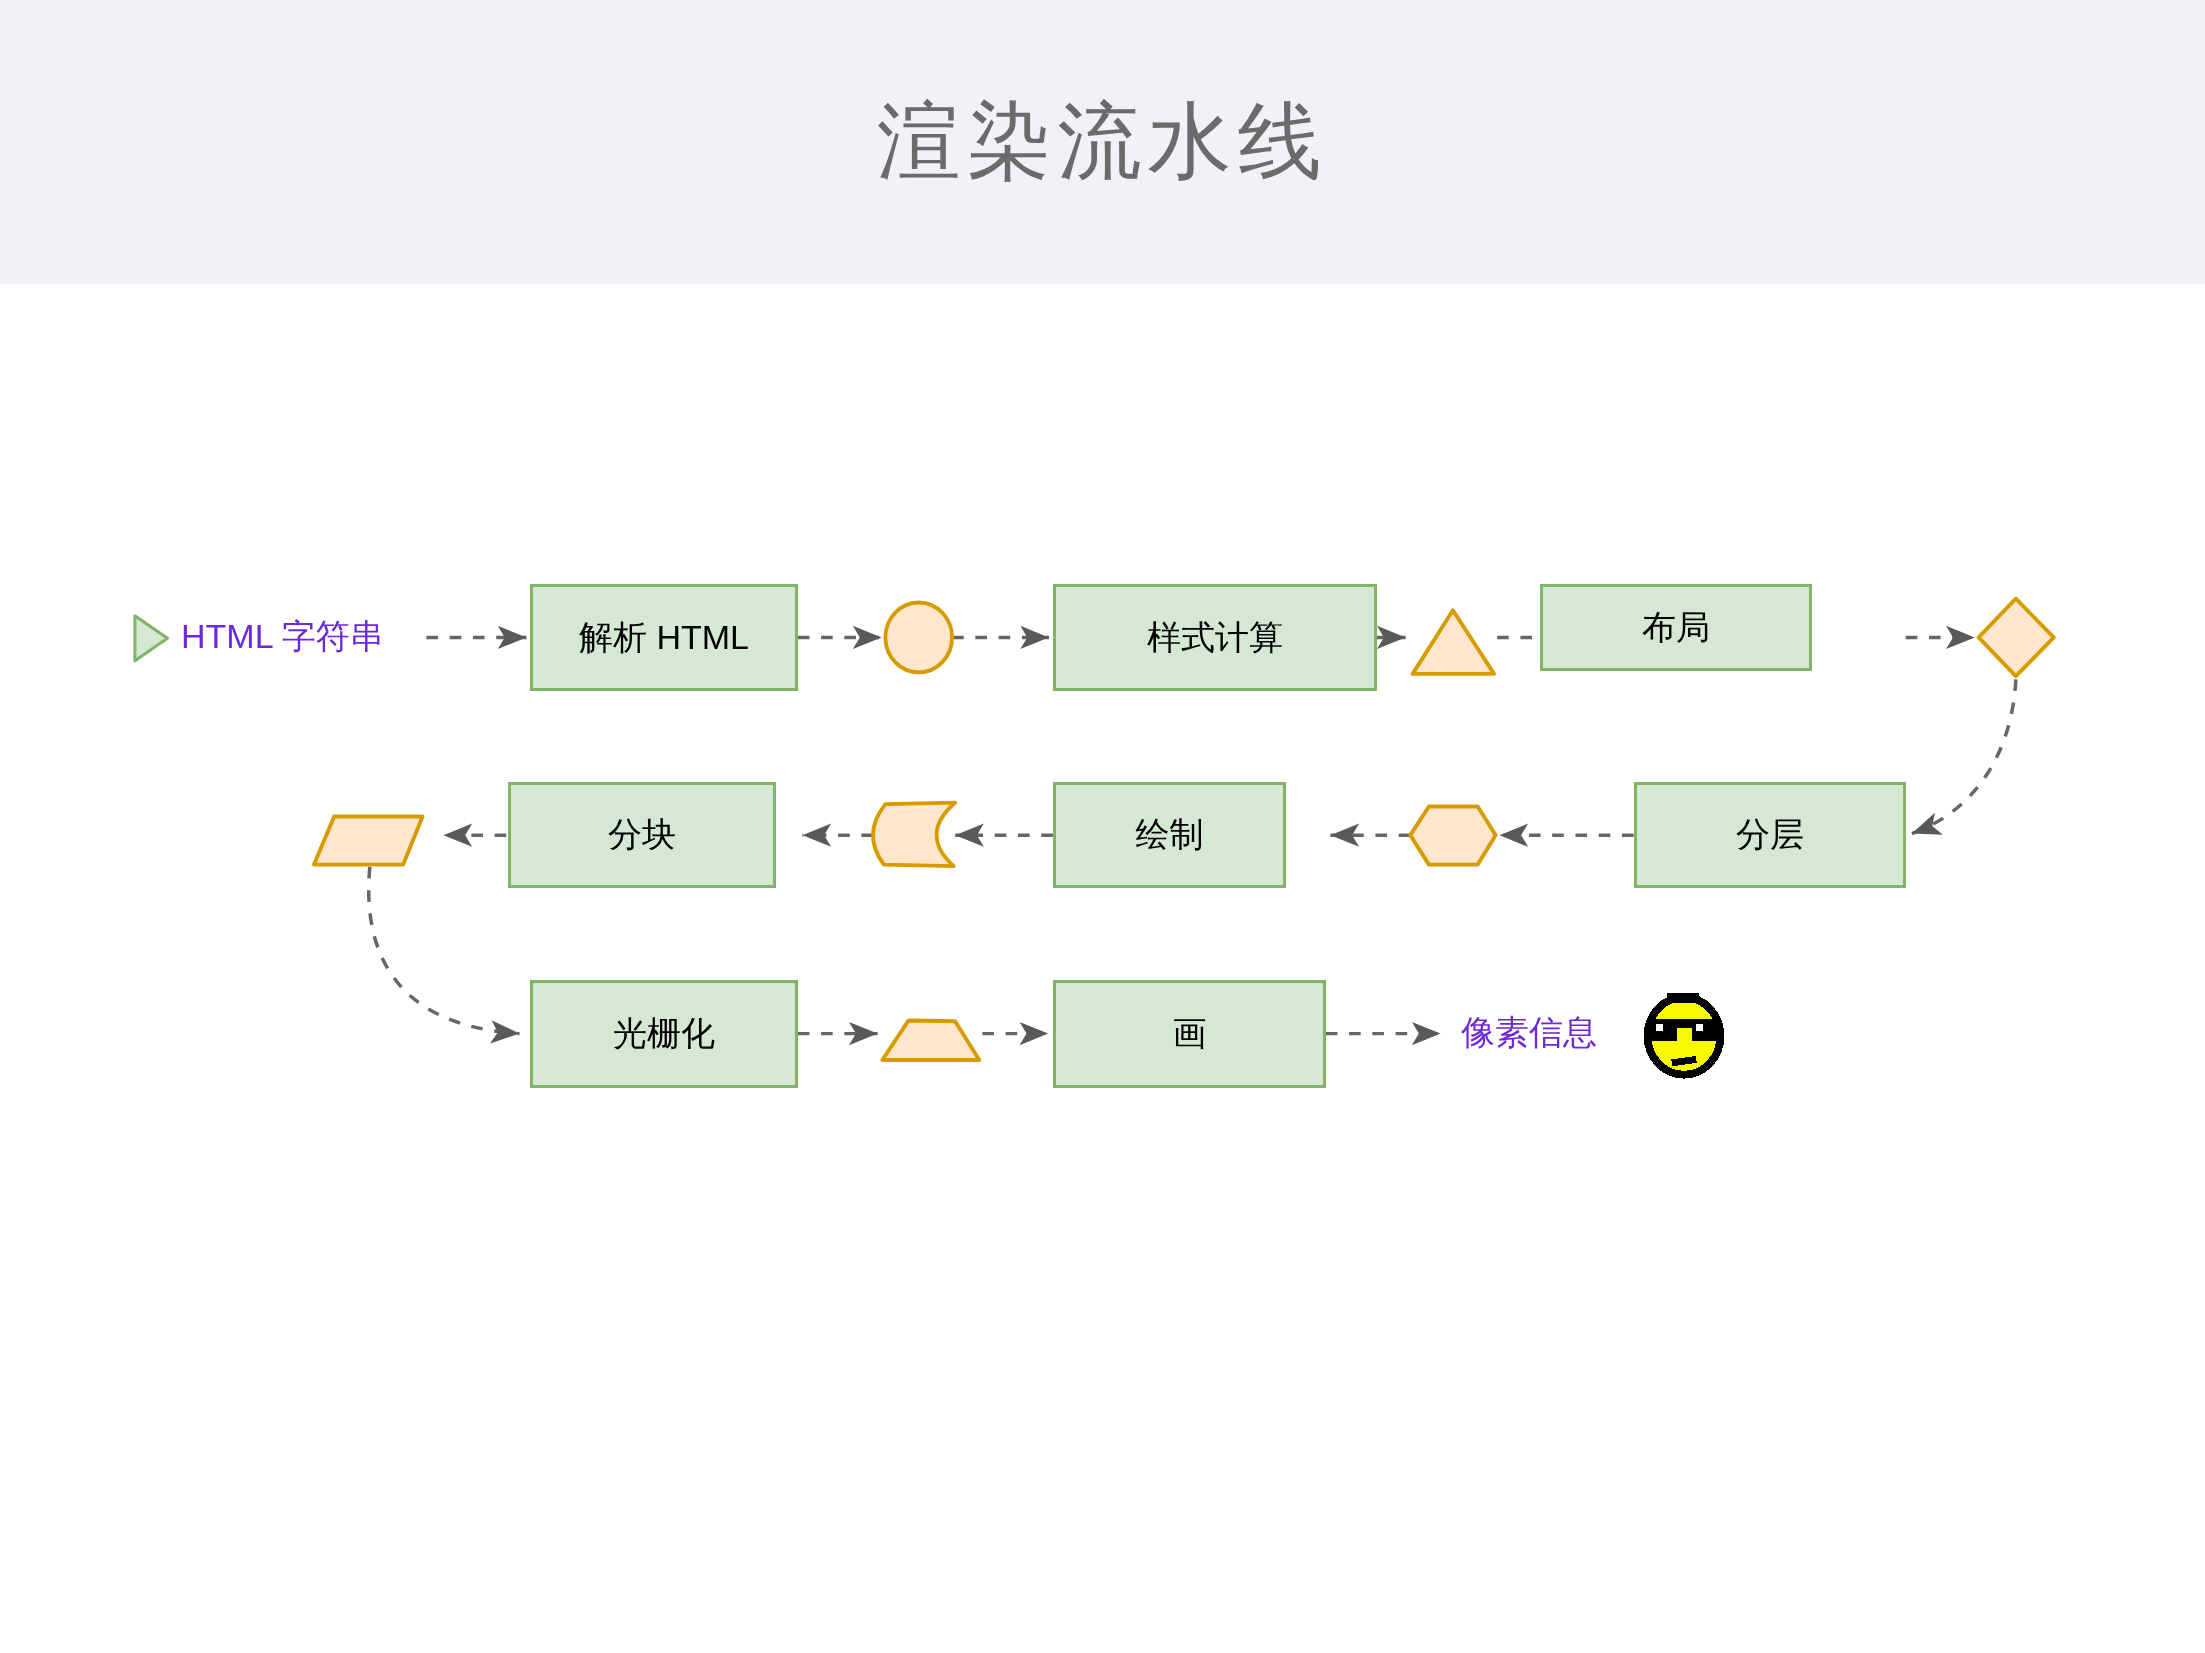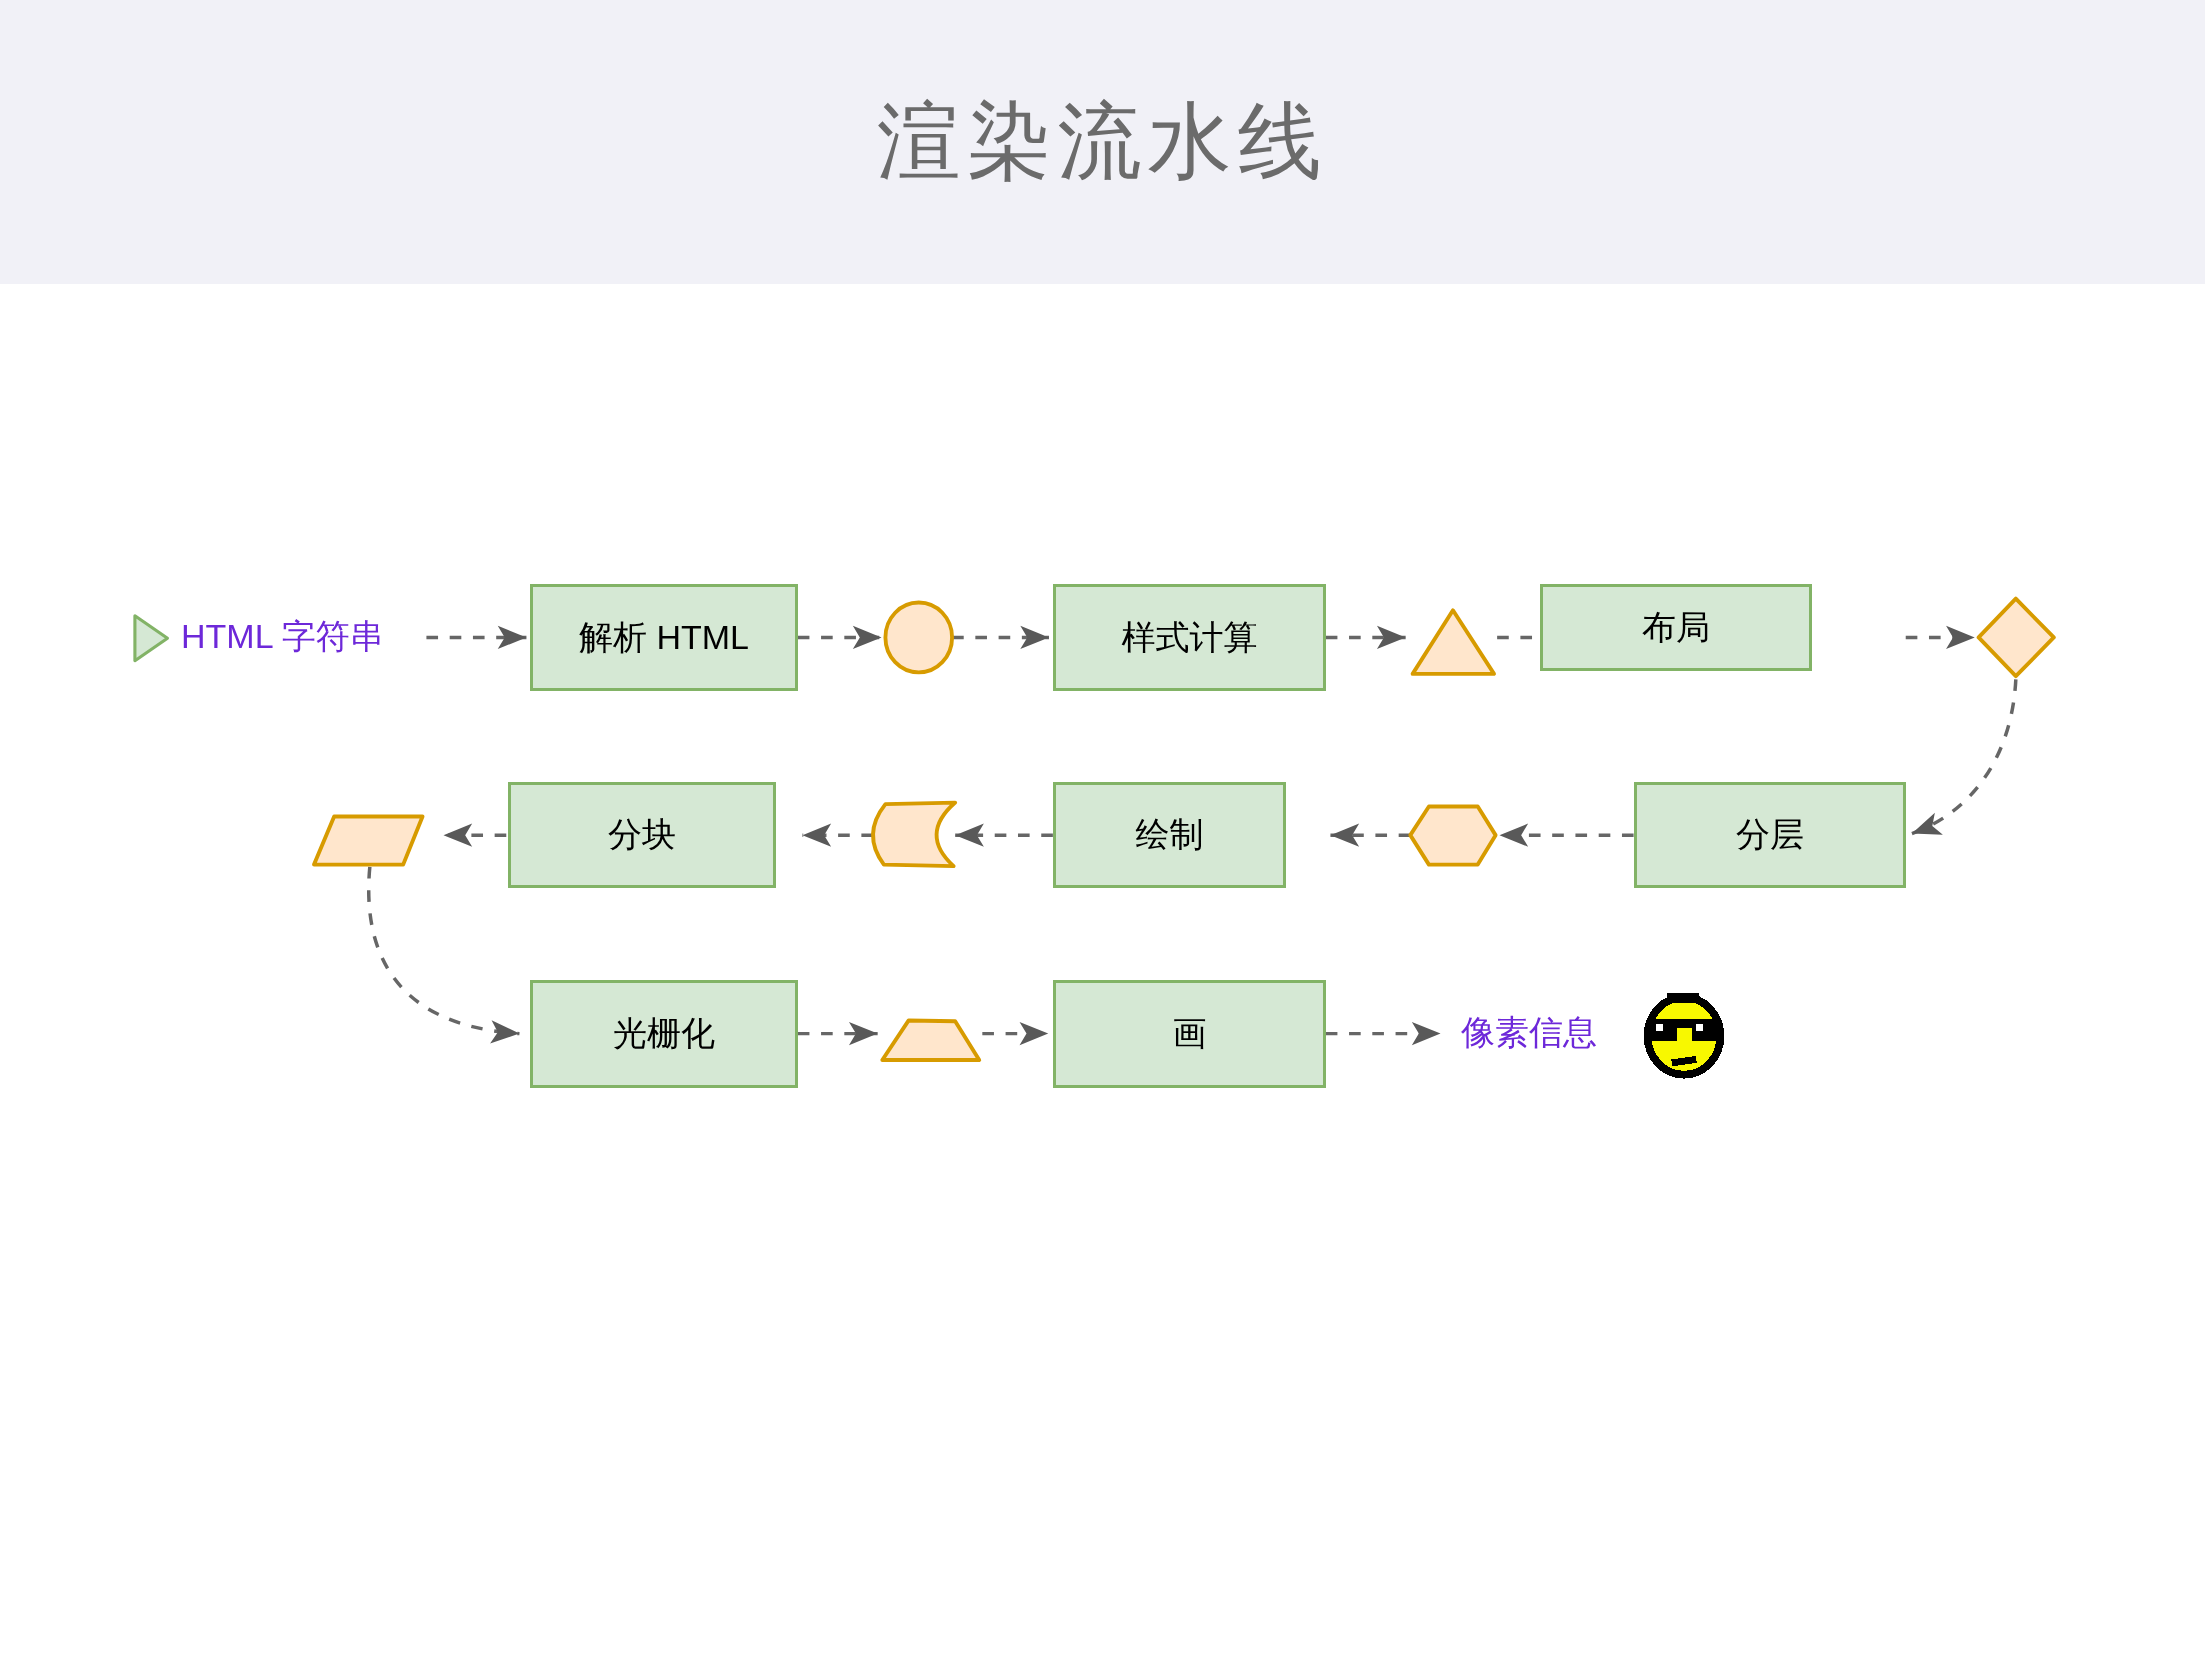--- a/index.html
+++ b/index.html
@@ -87,21 +87,21 @@
     <rect x="2156" y="1364" width="32" height="9" fill="#000" transform="rotate(-8 2172 1368)"></rect>
   </g>
 </svg>
 
 <div class="flabel" style="left:181px;top:617px;height:40px;">HTML 字符串</div>
 <div class="flabel" style="left:1461px;top:1013px;height:40px;">像素信息</div>
 
 <div class="node" style="left:530px;top:584px;width:268px;height:107px;">
   <span>解析 HTML</span>
 </div>
-<div class="node" style="left:1053px;top:584px;width:273px;height:107px;">
+<div class="node" style="left:1053px;top:584px;width:324px;height:107px;">
   <span>样式计算</span>
 </div>
 <div class="node" style="left:1540px;top:584px;width:272px;height:87px;">
   <span>布局</span>
 </div>
 <div class="node" style="left:1634px;top:782px;width:272px;height:106px;">
   <span>分层</span>
 </div>
 <div class="node" style="left:1053px;top:782px;width:233px;height:106px;">
   <span>绘制</span>

